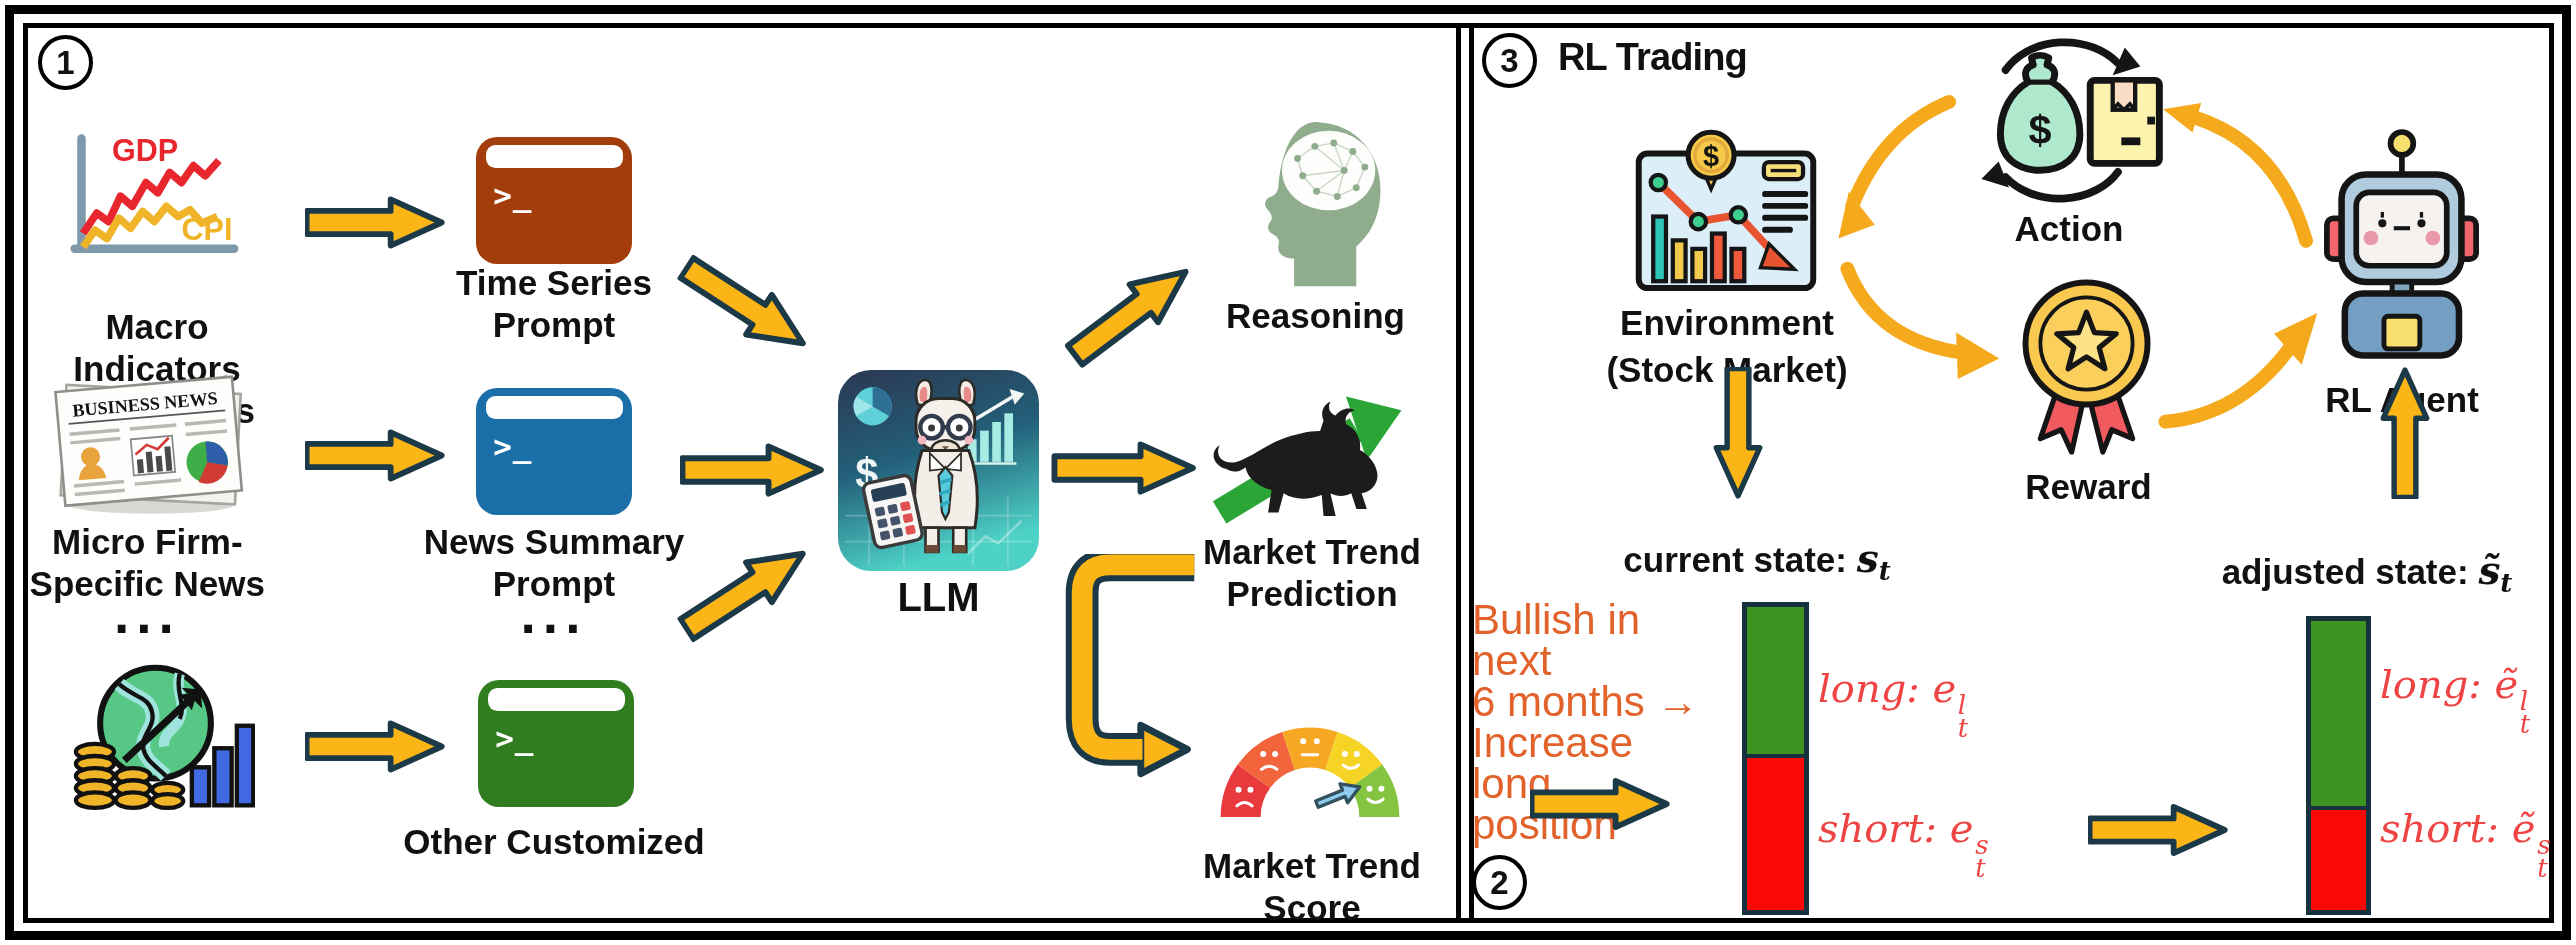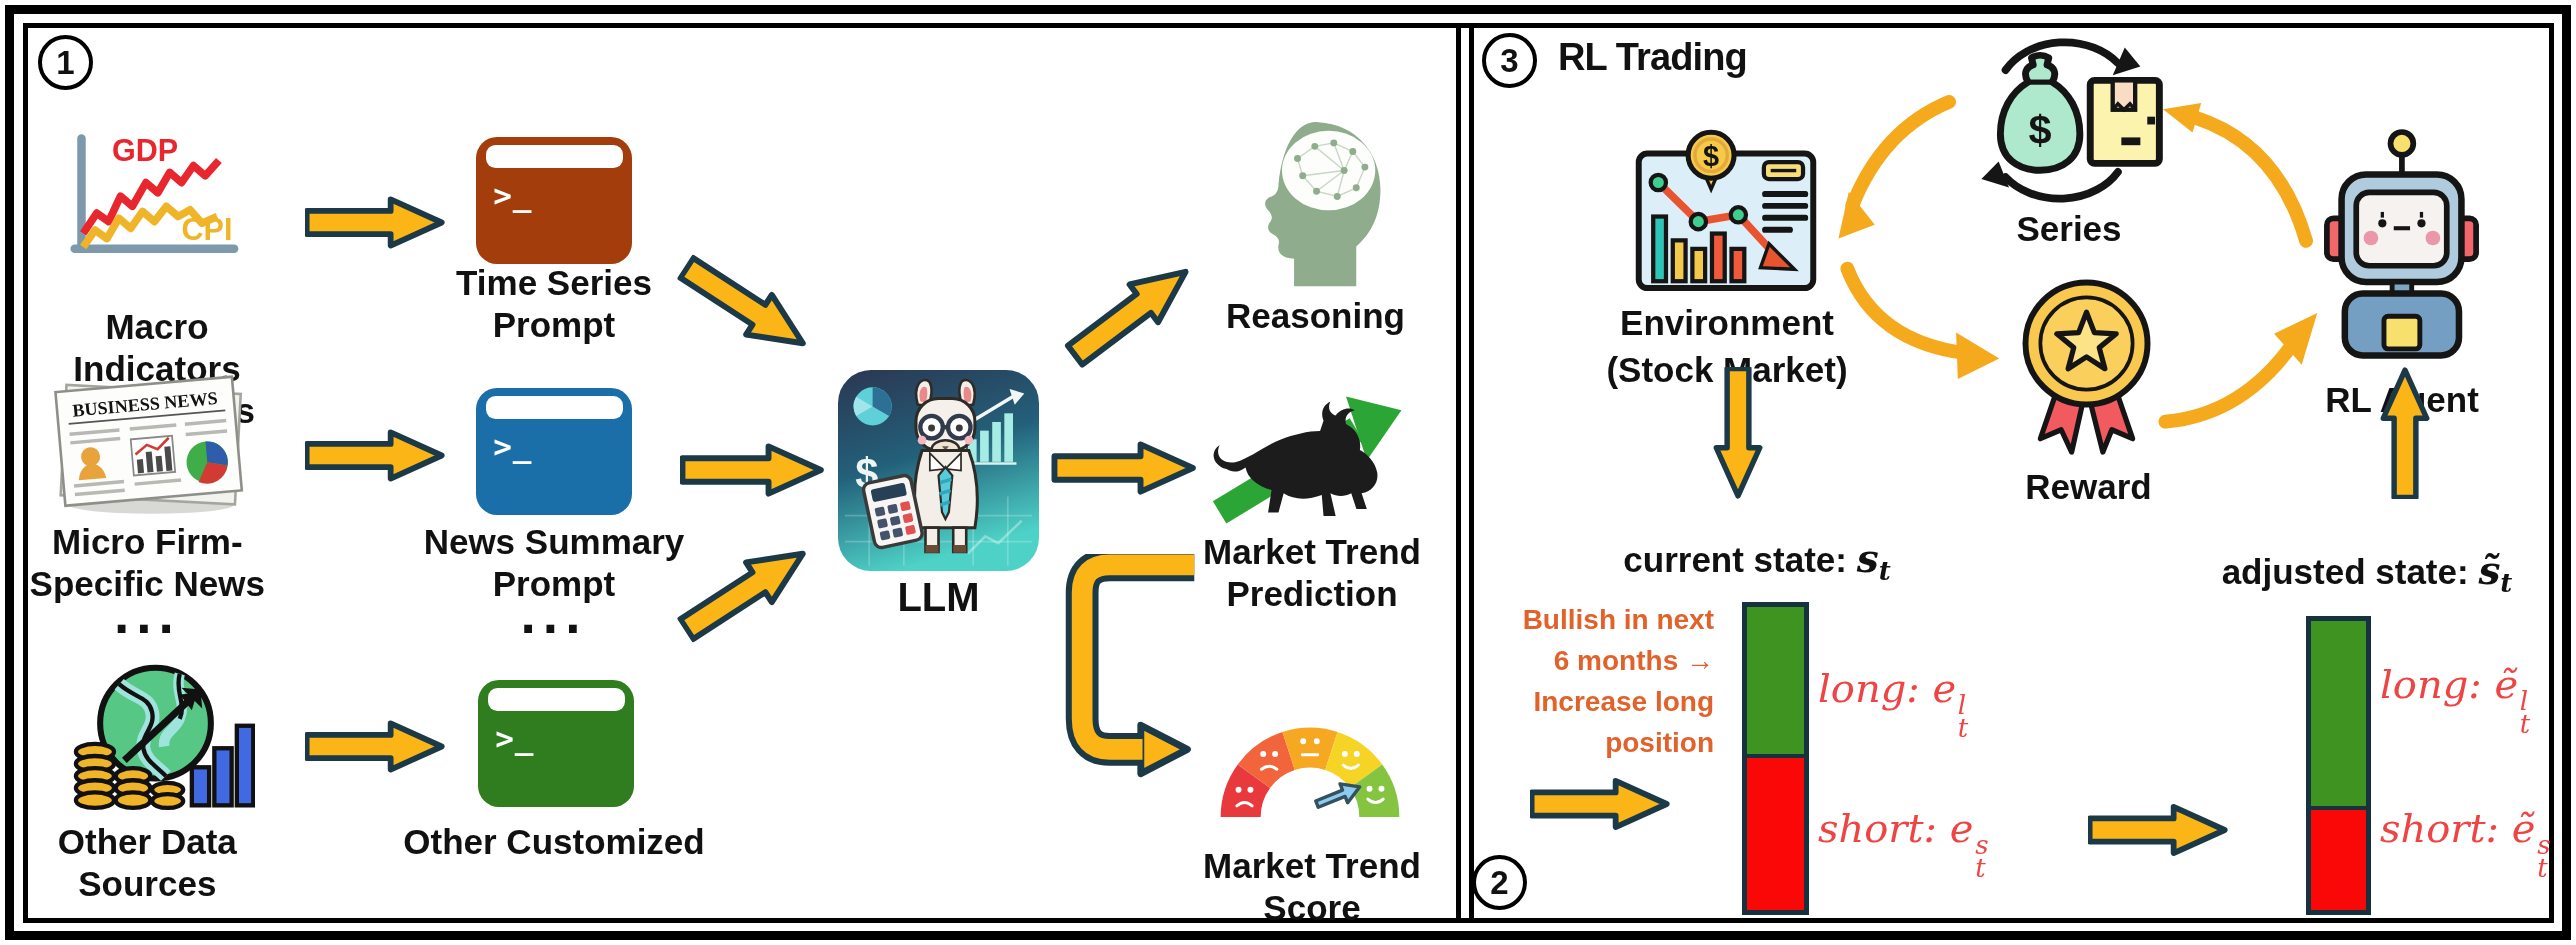--- a/index.html
+++ b/index.html
@@ -24,21 +24,21 @@
   .stack-bar{position:absolute;display:flex;flex-direction:column;border:5.2px solid #16323F;background:#fff;}
   .stack-bar .seg{width:100%;}
   .seg.green{background:#3F9320;border-bottom:4.3px solid #16323F;}
   .seg.red{background:#FA0707;}
   .math{font-family:"DejaVu Serif",serif;font-style:italic;font-size:40px;color:#ef4444;}
   .math .stk{display:inline-flex;flex-direction:column;vertical-align:-12px;line-height:22.5px;
              font-size:26px;margin-left:1.7px;}
   .statelabel{position:absolute;font-weight:bold;font-size:35px;text-align:center;white-space:nowrap;}
   .statelabel .msym{font-family:"DejaVu Serif",serif;font-style:italic;font-weight:bold;font-size:39px;}
   .statelabel sub{font-family:"DejaVu Serif",serif;font-style:italic;font-weight:bold;font-size:26px;}
-  .annot{position:absolute;font-weight:bold;font-size:28px;line-height:41px;text-align:right;color:#E2622B;}
+  .annot{position:absolute;font-weight:normal;font-size:42px;line-height:41px;text-align:left;color:#E2622B;}
   .mathlbl{position:absolute;white-space:nowrap;}
 </style>
 </head>
 <body>
 
 <div class="page">
   <div class="frame-outer"></div>
   <div class="frame-inner"></div>
   <div class="vdiv" style="left:1456px;"></div>
   <div class="vdiv" style="left:1469px;"></div>
@@ -123,24 +123,20 @@
           <ellipse cx="74" cy="164" rx="20" ry="9"></ellipse>
         <ellipse cx="114" cy="152" rx="18" ry="8"></ellipse>
           <ellipse cx="114" cy="165" rx="18" ry="8"></ellipse>
       </g>
       <g stroke="#111" stroke-width="5" fill="#4169E1">
         <rect x="142" y="126" width="20" height="44"></rect>
           <rect x="168" y="104" width="20" height="66"></rect>
           <rect x="194" y="78" width="19" height="92"></rect>
       </g>
     </svg>
-  </div>
-  <div class="lbl" style="left:17.3px;top:821px;width:260px;">
-    <span class="ln">Other Data</span>
-    <span class="ln">Sources</span>
   </div>
 
   <div class="barrow" style="left:305px;top:196px;width:140px;height:53px;">
     <svg viewBox="0 0 170 64">
         <polygon points="2,18 104,18 104,4 166,32 104,60 104,46 2,46" fill="#FBB517" stroke="#1C3947" stroke-width="7" stroke-linejoin="round"></polygon>
       </svg>
     </div>
   <div class="barrow" style="left:305px;top:429px;width:140px;height:53px;">
     <svg viewBox="0 0 170 64">
         <polygon points="2,18 104,18 104,4 166,32 104,60 104,46 2,46" fill="#FBB517" stroke="#1C3947" stroke-width="7" stroke-linejoin="round"></polygon>
@@ -433,21 +429,21 @@
       <line x1="88" y1="60" x2="116" y2="60" stroke="#151515" stroke-width="6"></line>
       <text x="102" y="132" text-anchor="middle" font-size="48" font-weight="bold" fill="#151515" font-family="Liberation Sans, sans-serif">$</text>
       <rect x="160" y="58" width="80" height="96" rx="5" fill="#FBF3AE" stroke="#151515" stroke-width="8"></rect>
       <rect x="186" y="58" width="26" height="34" fill="#F8DDC4" stroke="#151515" stroke-width="5"></rect>
       <path d="M186,92 l6,-7 7,7 7,-7 6,7" fill="none" stroke="#151515" stroke-width="4"></path>
       <rect x="196" y="124" width="22" height="9" fill="#151515"></rect>
       <rect x="226" y="100" width="9" height="9" fill="#151515"></rect>
     </svg>
   </div>
   <div class="lbl" style="left:1991px;top:208px;width:156px;">
-    <span>Series</span></div>
+    <span>Action</span></div>
 
   <div class="abs" style="left:2019px;top:275px;width:135px;height:186px;">
     <svg viewBox="0 0 180 250" width="135" height="186">
       <polygon points="52,150 88,158 70,238 56,208 28,220" fill="#F15B60" stroke="#151515" stroke-width="7" stroke-linejoin="round"></polygon>
       <polygon points="128,150 92,158 112,238 124,208 152,220" fill="#F15B60" stroke="#151515" stroke-width="7" stroke-linejoin="round"></polygon>
       <circle cx="90" cy="92" r="82" fill="#F8C94E" stroke="#151515" stroke-width="8"></circle>
       <circle cx="90" cy="92" r="62" fill="#FACF5C" stroke="#151515" stroke-width="5"></circle>
       <polygon points="90,50 100.6,77.4 129.9,79 107.1,97.6 114.7,126 90,110 65.3,126 72.9,97.6 50.1,79 79.4,77.4" fill="#FCE387" stroke="#151515" stroke-width="7" stroke-linejoin="round"></polygon>
     </svg>
   </div>

